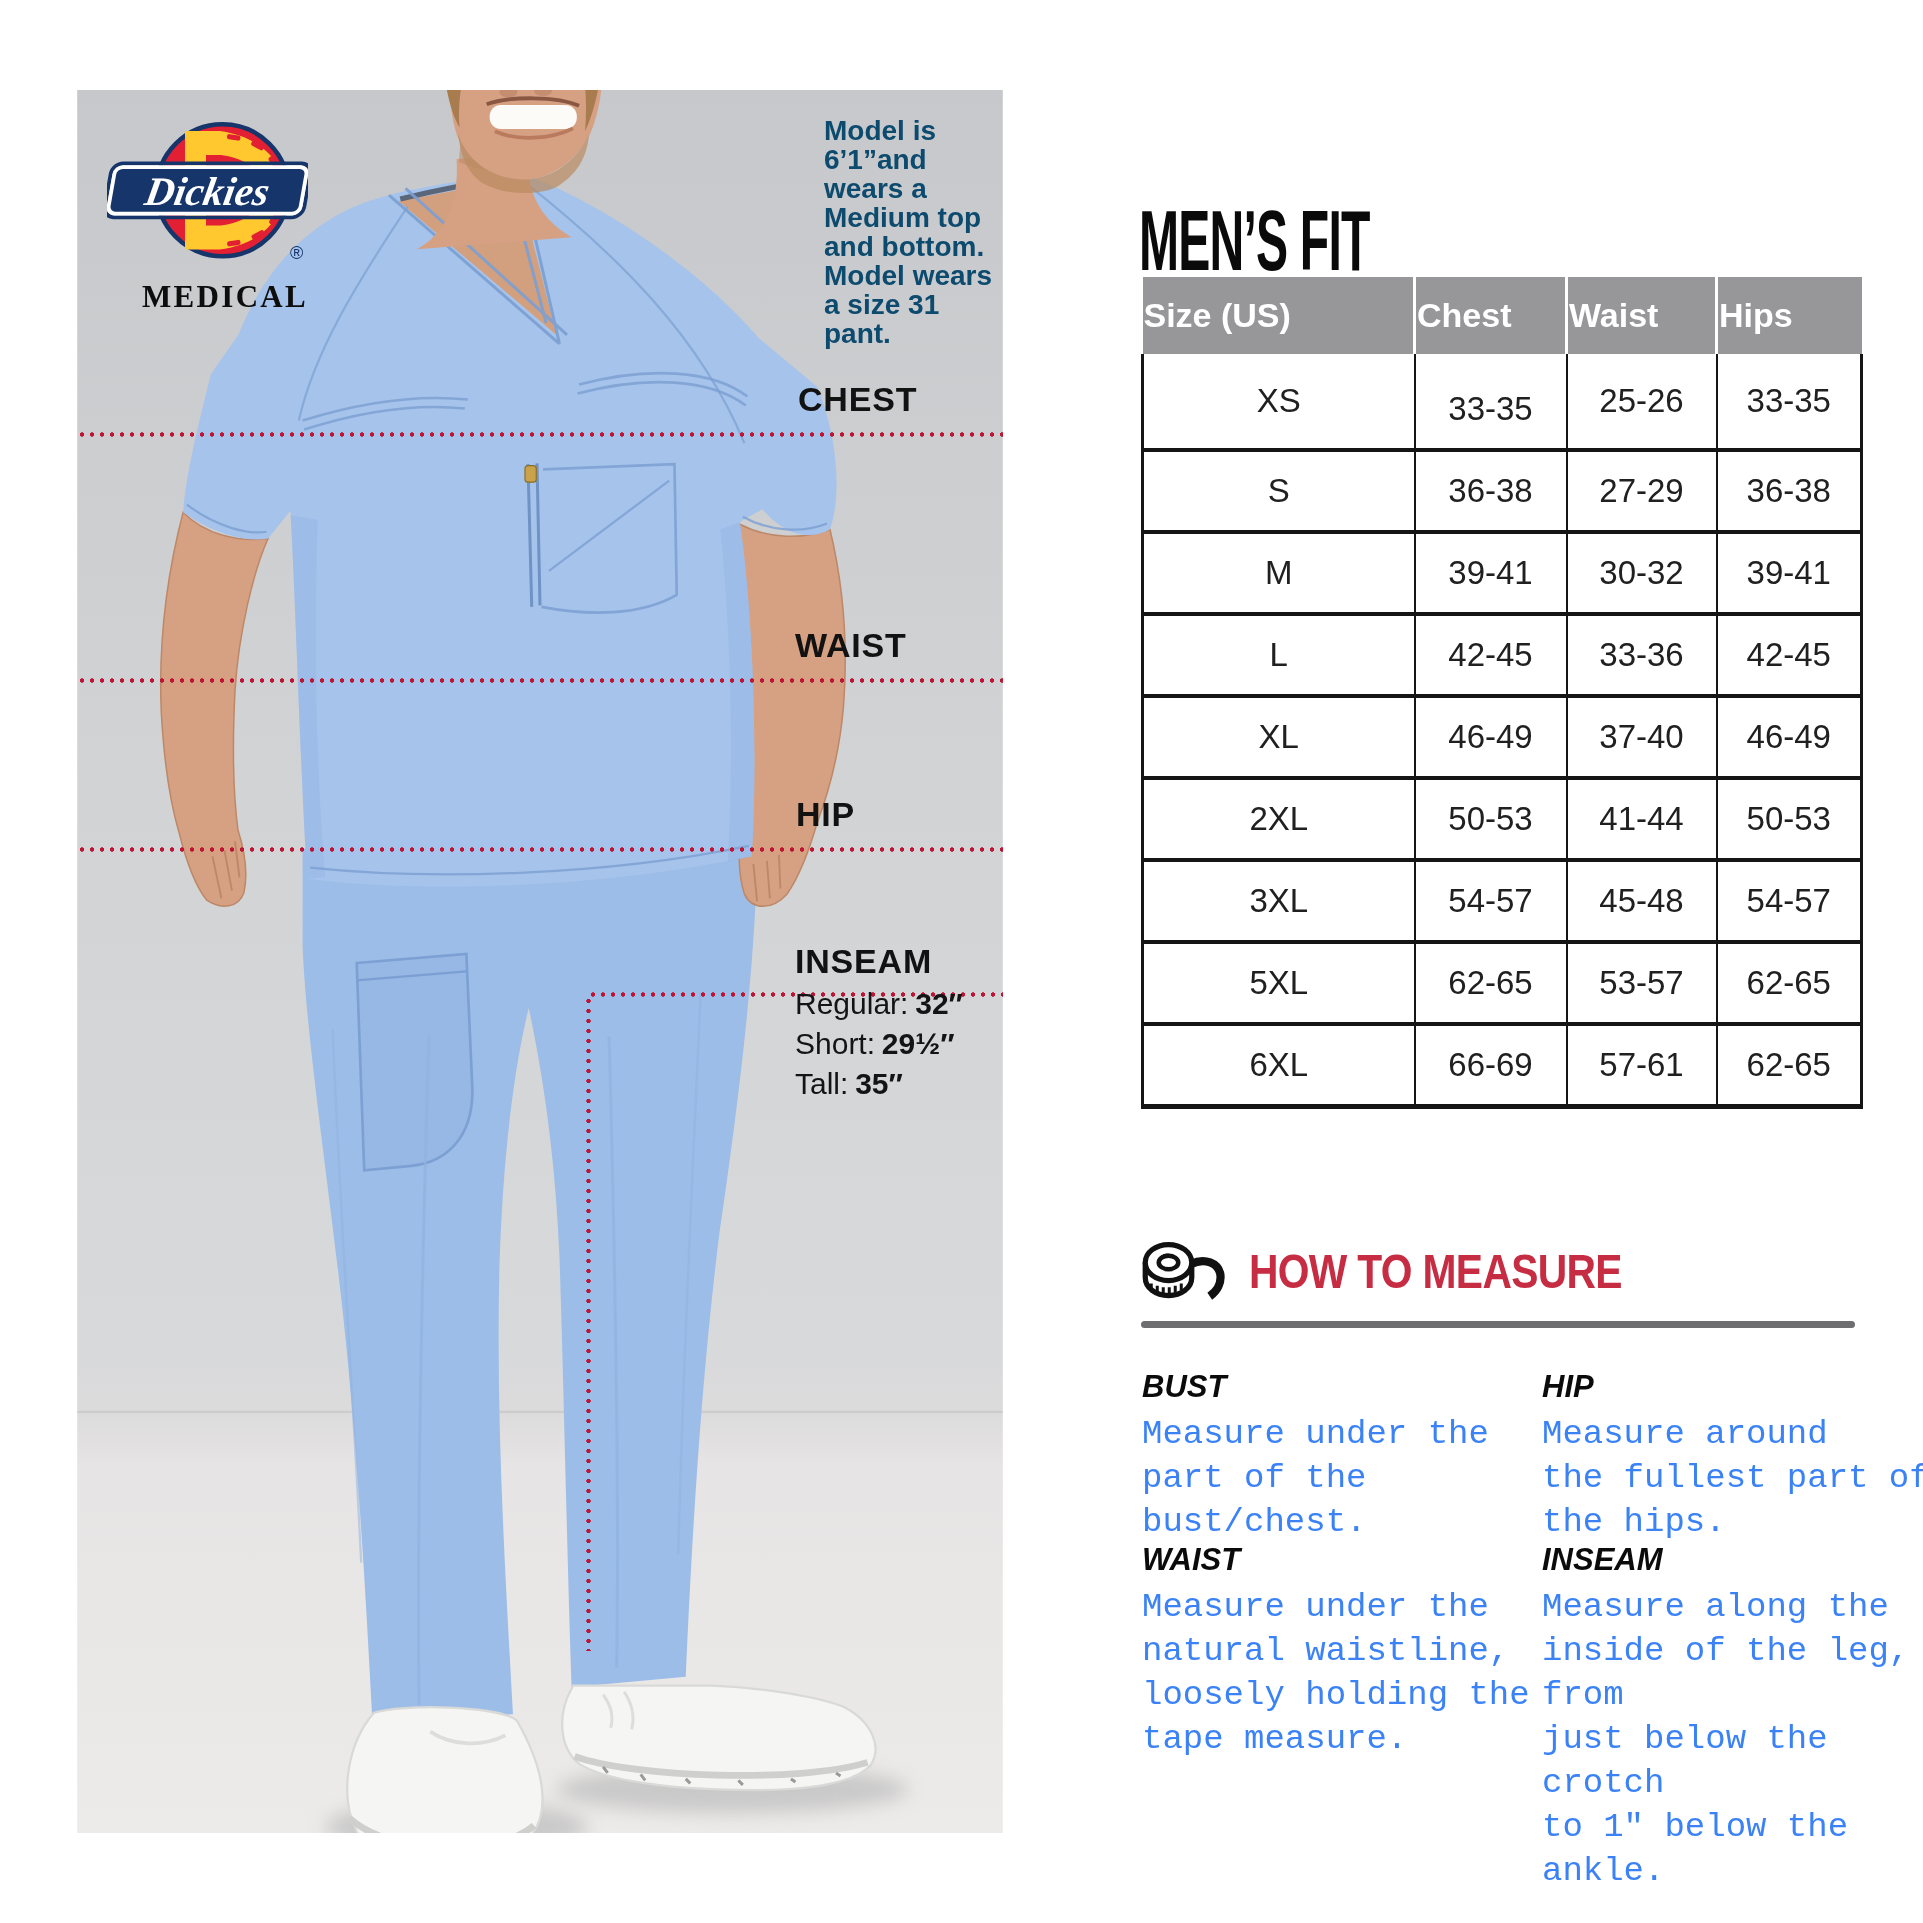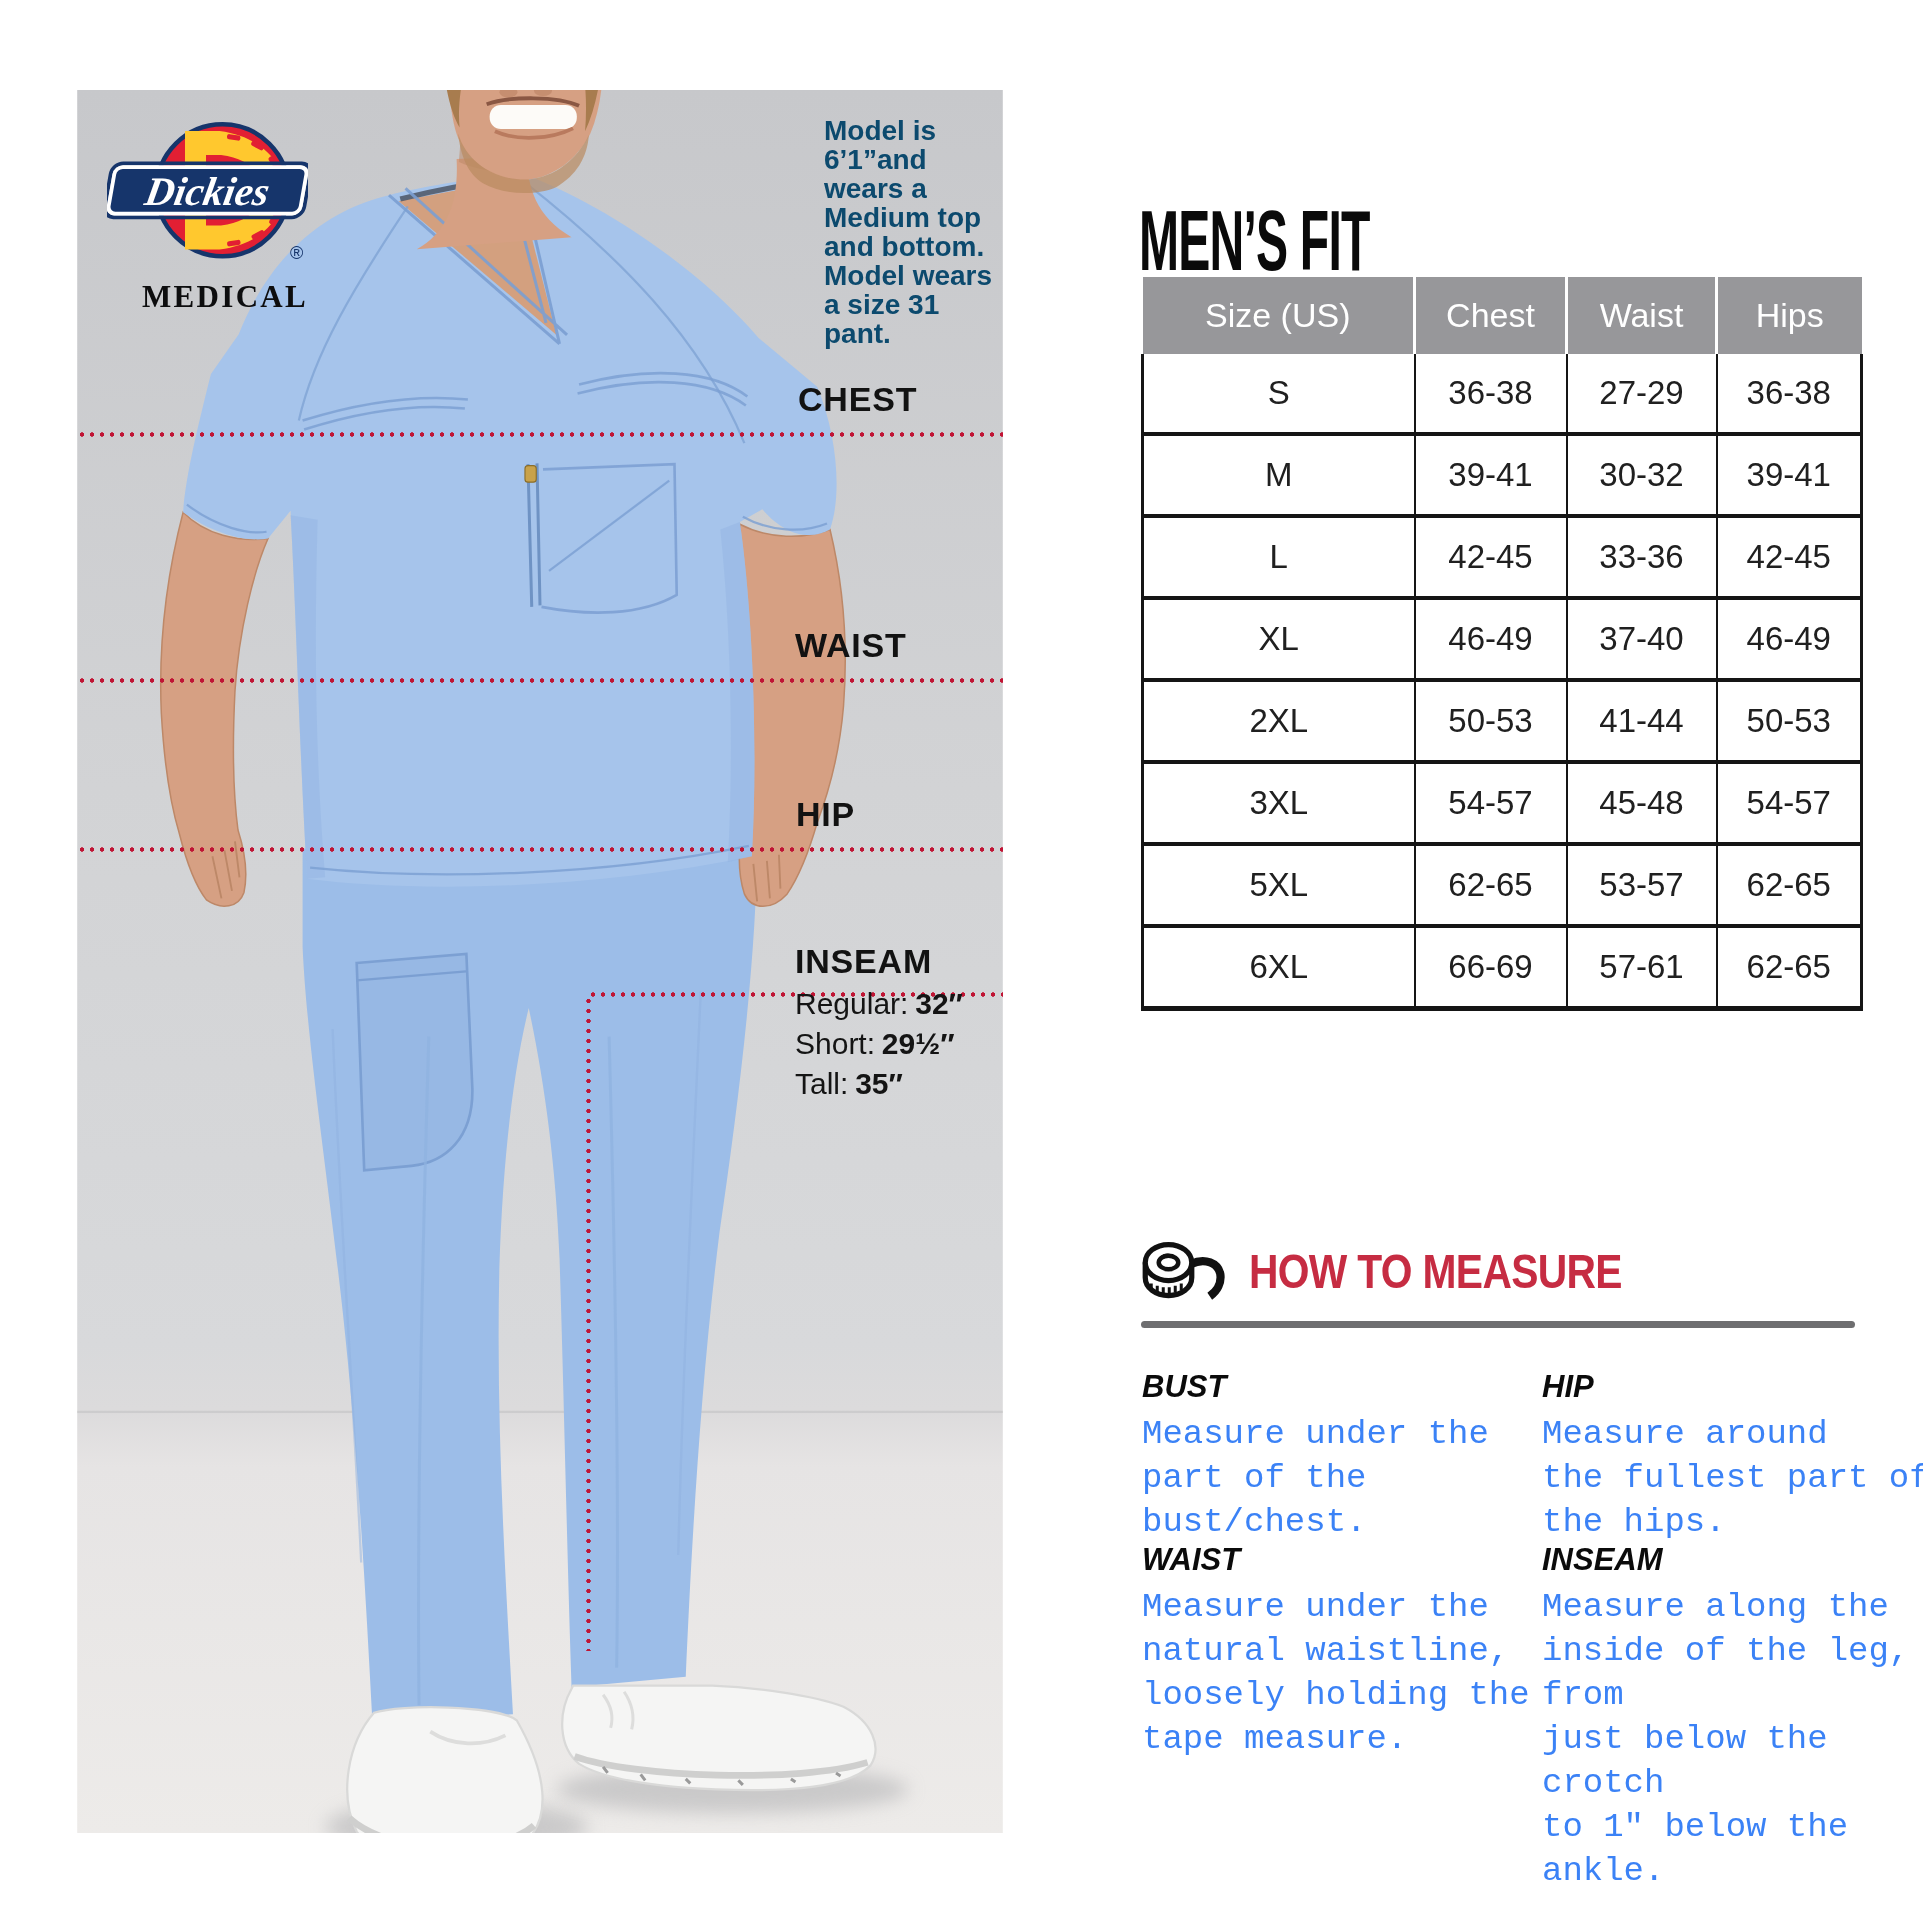--- a/index.html
+++ b/index.html
@@ -30,21 +30,21 @@
   .ins-row { font-size:30px; line-height:40px; color:#141414; }
   .ins-value { font-weight:700; margin-left:6.8px; }
 
   
   .fit-title { position:absolute; left:1139px; top:191px; font-size:86px; font-weight:700;
                color:#0a0a0a; transform:scaleX(0.56); transform-origin:left top;
                letter-spacing:-1.5px; white-space:nowrap; }
 
   .size-table { position:absolute; left:1141px; top:277px; border-collapse:collapse; }
   .size-table th { height:75px; background:#97979a; color:#ffffff; font-size:34px;
-                   font-weight:400; text-align:center; }
+                   font-weight:700; text-align:left; }
   .size-table th + th { border-left:3.8px solid #ffffff; }
   .size-table td { height:76px; font-size:33px; color:#202020; text-align:center;
                    background:#ffffff; }
   .size-table tbody td { border-left:2.3px solid #151515; }
   .size-table tbody td:first-child { border-left:3px solid #151515; }
   .size-table tbody td:last-child  { border-right:3px solid #151515; }
   .size-table tbody tr + tr td { border-top:4.5px solid #151515; }
   .size-table tbody tr:last-child td { border-bottom:5.3px solid #151515; }
   .cell-low { padding-top:16.5px; }
 
@@ -243,20 +243,26 @@
     <thead>
       <tr>
         <th>Size (US)</th>
         <th>Chest</th>
         <th>Waist</th>
         <th>Hips</th>
       </tr>
     </thead>
     <tbody>
       <tr>
+        <td>XS</td>
+        <td class="cell-low">33-35</td>
+        <td>25-26</td>
+        <td>33-35</td>
+      </tr>
+      <tr>
         <td>S</td>
         <td>36-38</td>
         <td>27-29</td>
         <td>36-38</td>
       </tr>
       <tr>
         <td>M</td>
         <td>39-41</td>
         <td>30-32</td>
         <td>39-41</td>

